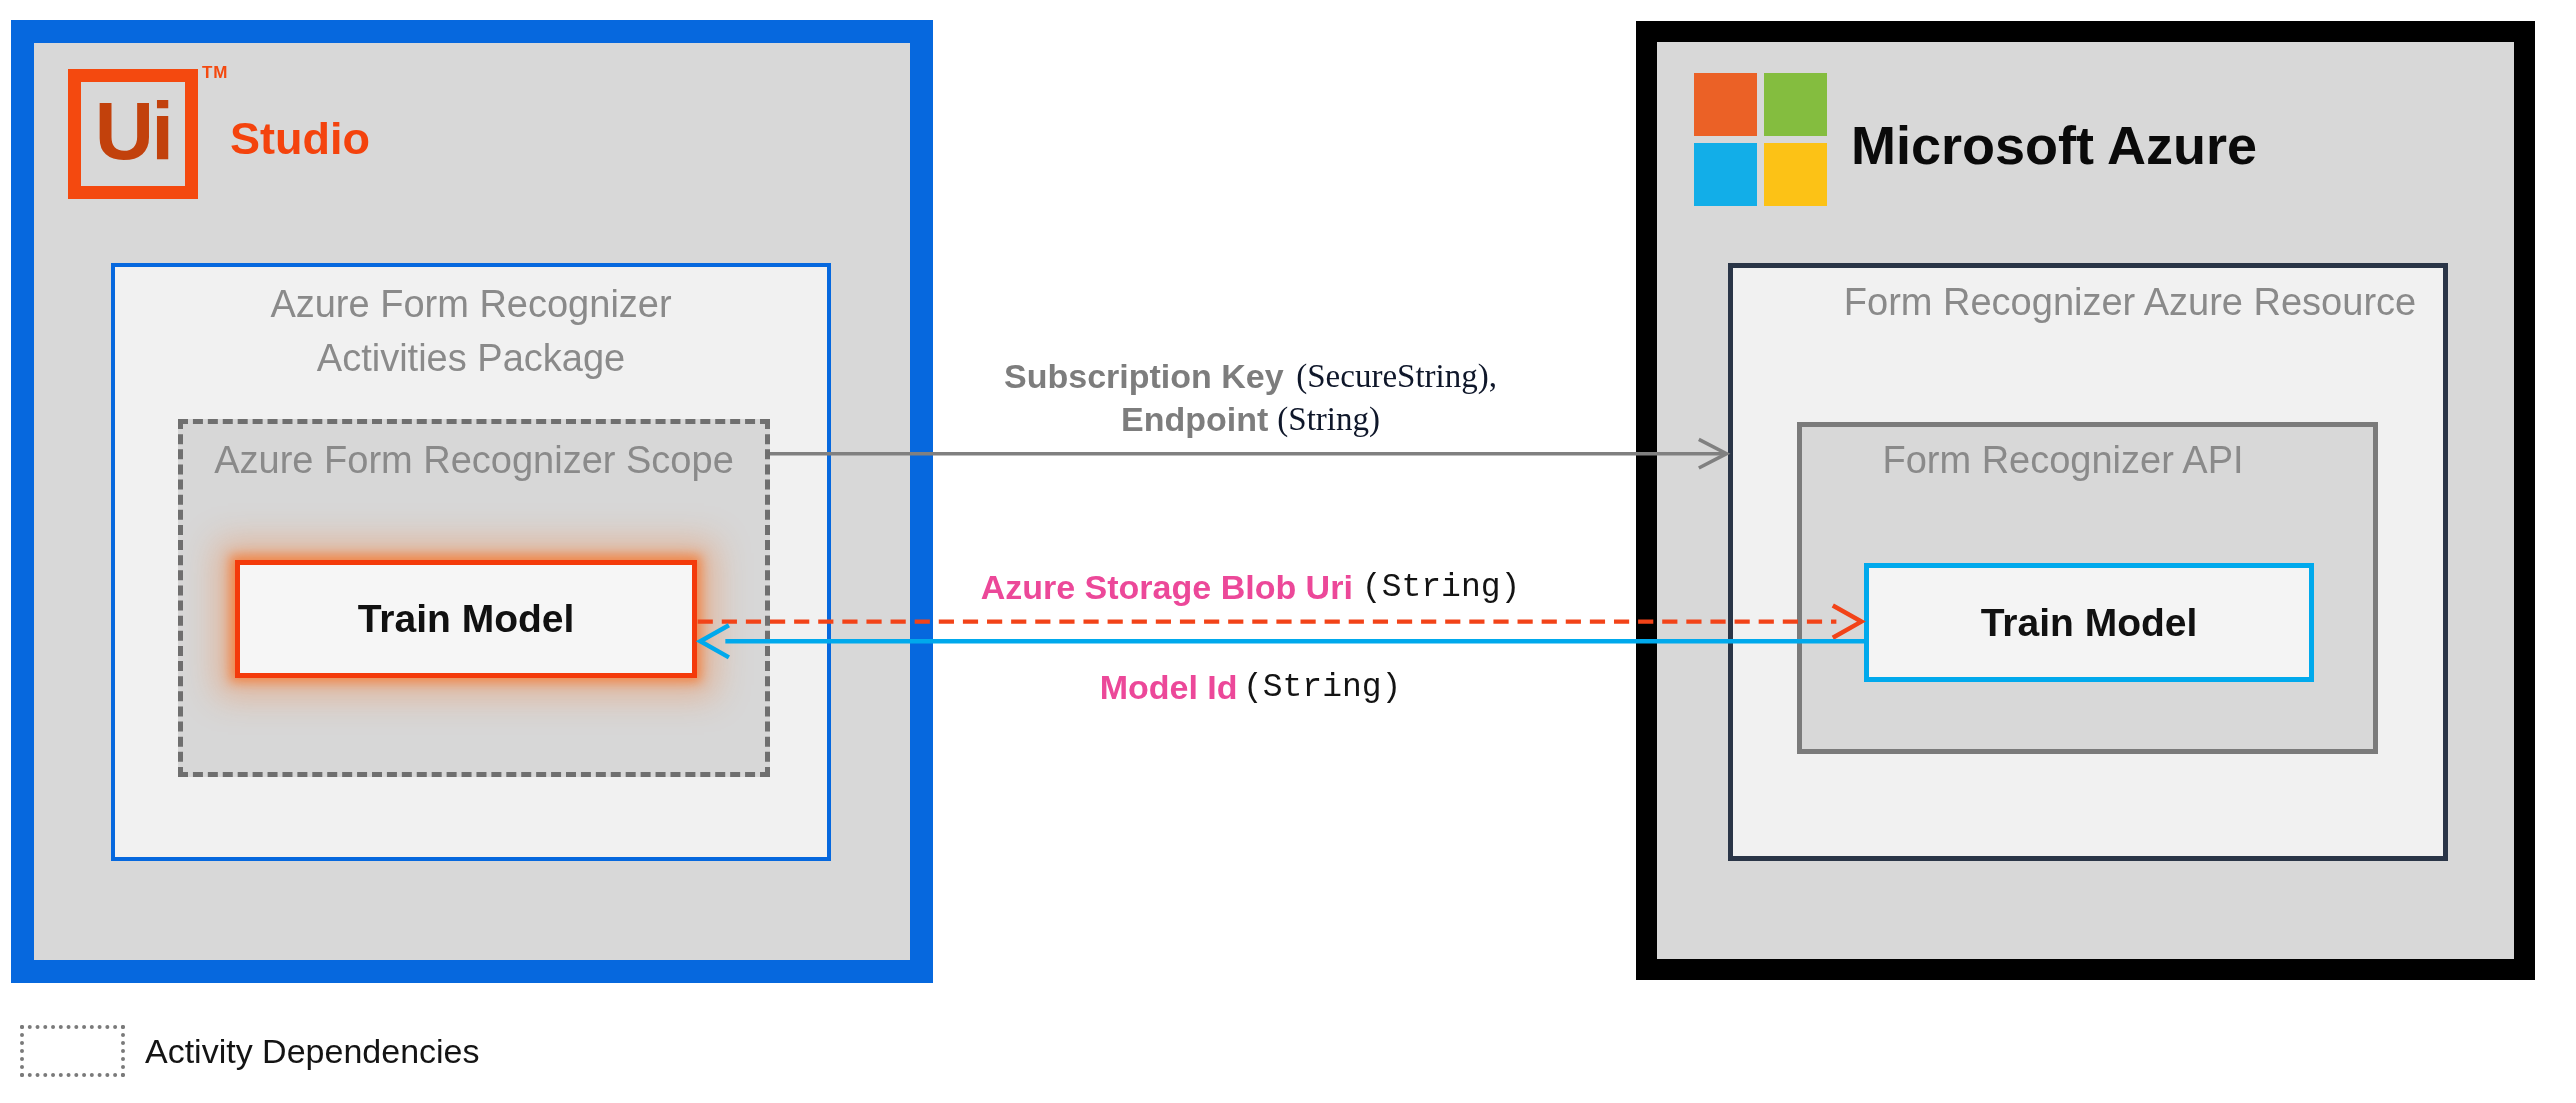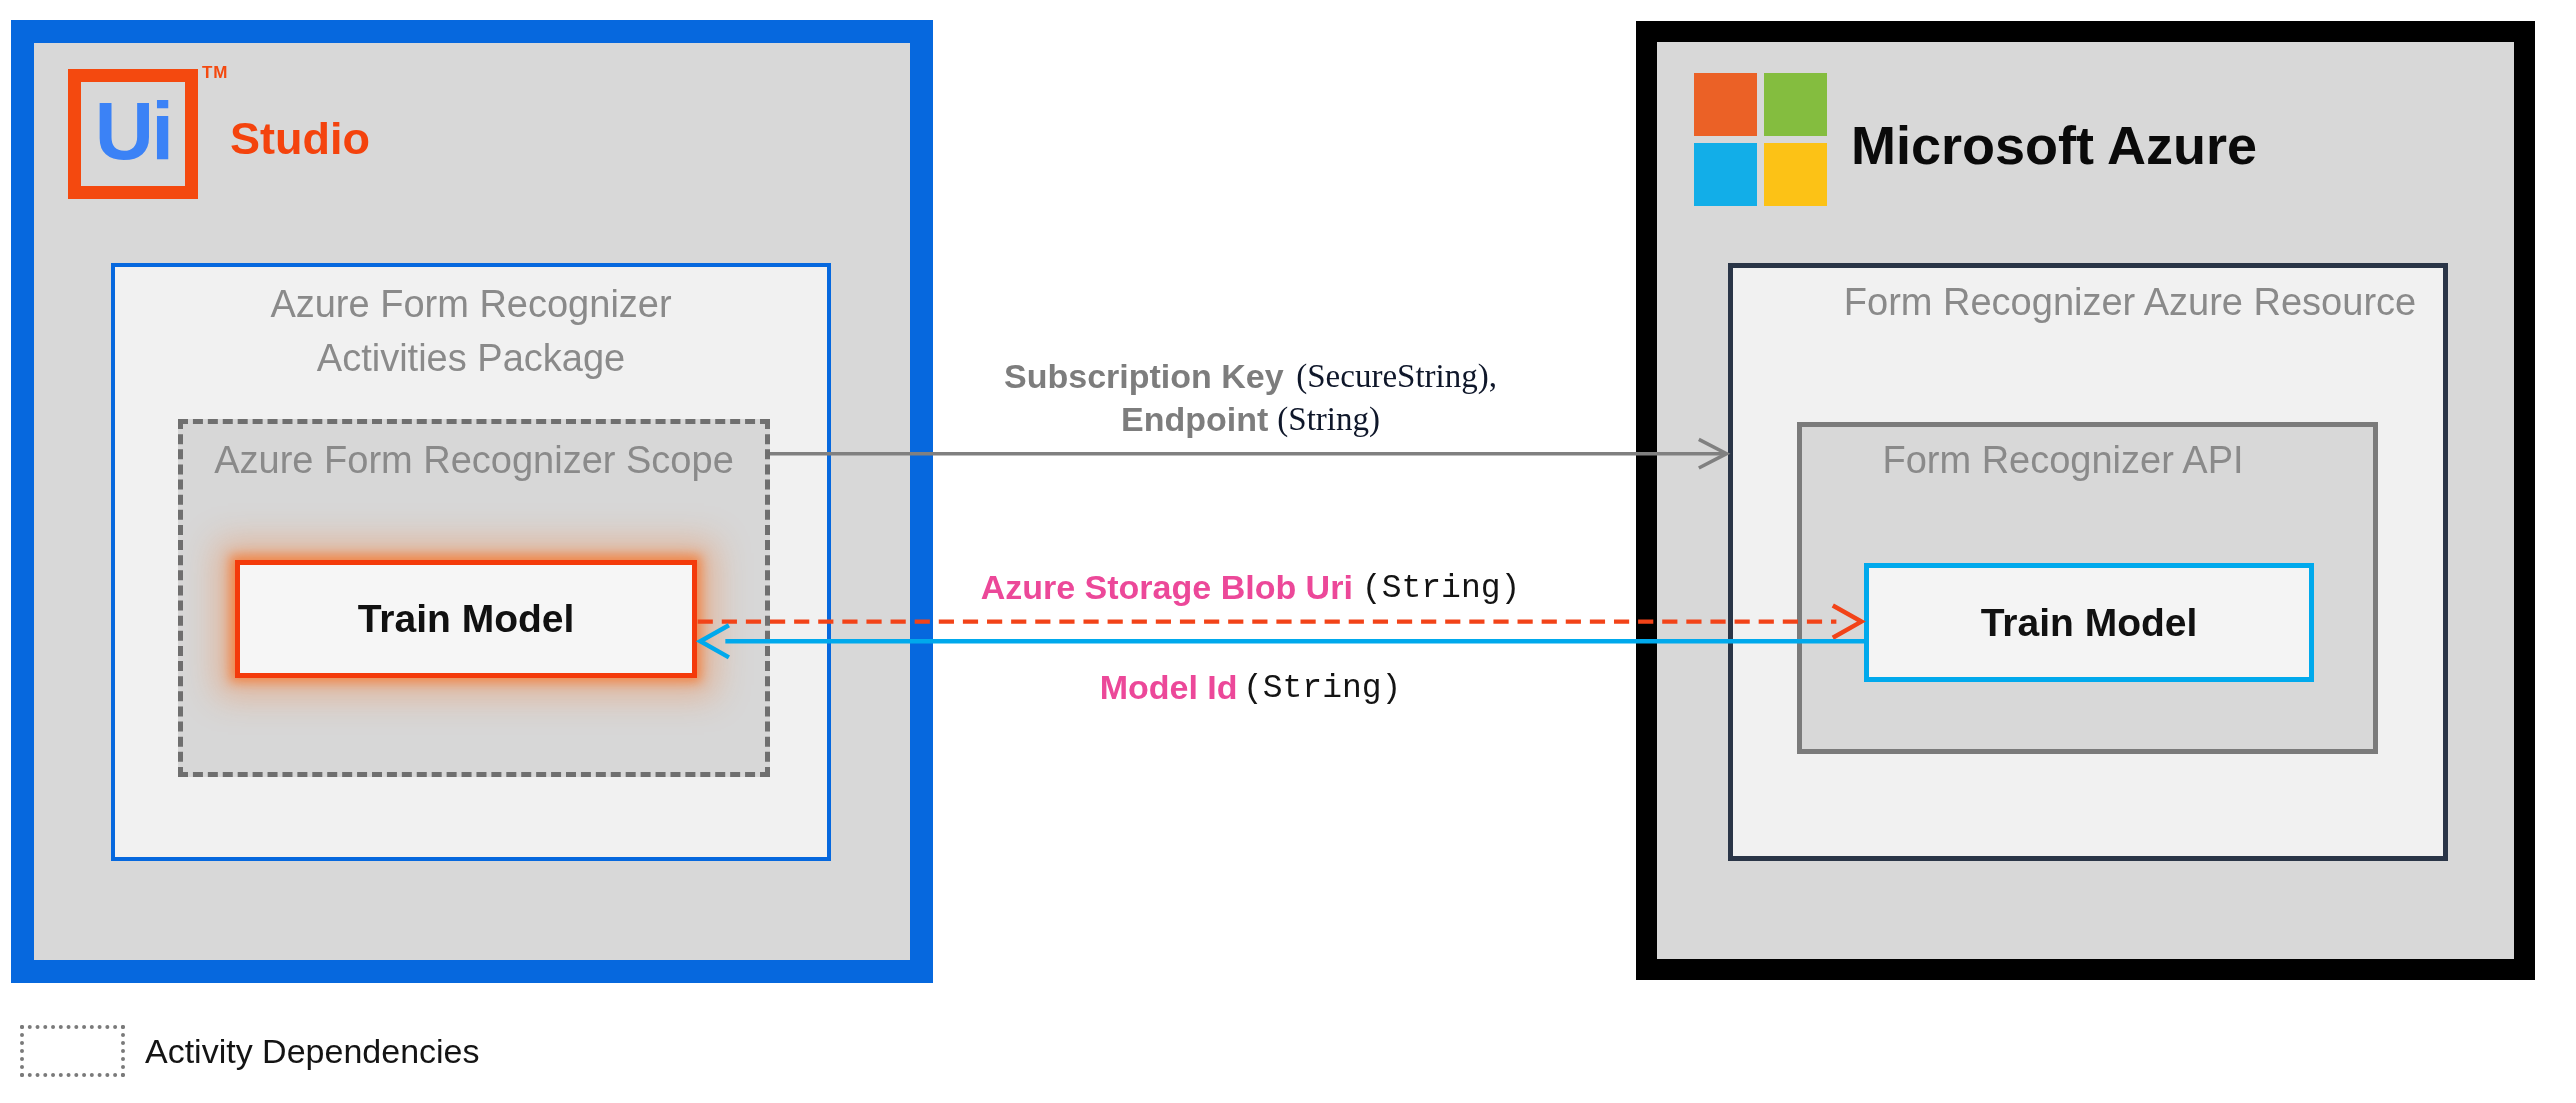--- a/index.html
+++ b/index.html
@@ -5,21 +5,21 @@
   html,body{margin:0;padding:0;background:#ffffff;}
   #canvas{position:relative;width:2576px;height:1103px;background:#ffffff;overflow:hidden;
           font-family:"Liberation Sans","DejaVu Sans",sans-serif;}
   .abs{position:absolute;box-sizing:border-box;}
 
   
   .studio-box{left:10.7px;top:19.7px;width:922px;height:963px;
               border:23px solid #0668DE;background:#d8d8d8;}
   .uipath-logo{left:68px;top:69px;width:130px;height:130px;border:13.4px solid #F4490F;
                display:flex;align-items:center;justify-content:center;}
-  .uipath-logo-text{font-size:82px;font-weight:bold;color:#3b82f6;letter-spacing:-2.7px;line-height:82px;padding-bottom:5.4px;}
+  .uipath-logo-text{font-size:82px;font-weight:bold;color:#c2410c;letter-spacing:-2.7px;line-height:82px;padding-bottom:5.4px;}
   .uipath-tm{left:202px;top:63px;font-size:17px;font-weight:bold;color:#F4490F;letter-spacing:0.9px;}
   .studio-brand{left:230px;top:113px;font-size:45px;font-weight:bold;color:#F4430D;}
 
   .package-box{left:111px;top:263px;width:720px;height:598px;
                border:4.5px solid #0668DE;background:#f1f1f1;}
   .package-title{left:111px;top:277px;width:720px;text-align:center;
                  font-size:38px;line-height:54px;color:#8a8a8a;}
   .scope-box{left:178px;top:419px;width:592px;height:358px;
              border:5.4px dashed #6f6f6f;background:#d7d7d7;}
   .scope-title{left:178px;top:439px;width:592px;text-align:center;
@@ -42,21 +42,21 @@
   .api-box{left:1797px;top:422px;width:581px;height:332px;
            border:5.4px solid #7b7b7b;background:#d8d8d8;}
   .api-title{left:1797px;top:438px;width:532px;text-align:center;
              font-size:38px;line-height:45px;color:#8a8a8a;}
   .train-right{left:1864px;top:563px;width:450px;height:119px;
                border:5.4px solid #00A9EC;background:#f4f4f4;z-index:10;
                display:flex;align-items:center;justify-content:center;}
 
   
   .mid-label{left:768px;width:965px;text-align:center;z-index:55;}
-  .mid-row{display:flex;justify-content:center;align-items:flex-end;gap:9px;white-space:nowrap;}
+  .mid-row{display:flex;justify-content:center;align-items:center;gap:9px;white-space:nowrap;}
   .b-gray{font-size:34px;font-weight:bold;color:#7d7d7d;}
   .m-gray{font-size:33px;color:#0f172a;font-family:Liberation Serif, serif;}
   .b-black{font-size:34px;font-weight:bold;color:#ec4899;}
   .m-black{font-size:33px;color:#141414;font-family:"Liberation Mono","DejaVu Sans Mono",monospace;}
   .lbl-subscription{top:355px;}
   .lbl-subscription .mid-row{line-height:43px;}
   .lbl-blob{top:568px;}
   .lbl-model{top:668px;}
 
   

